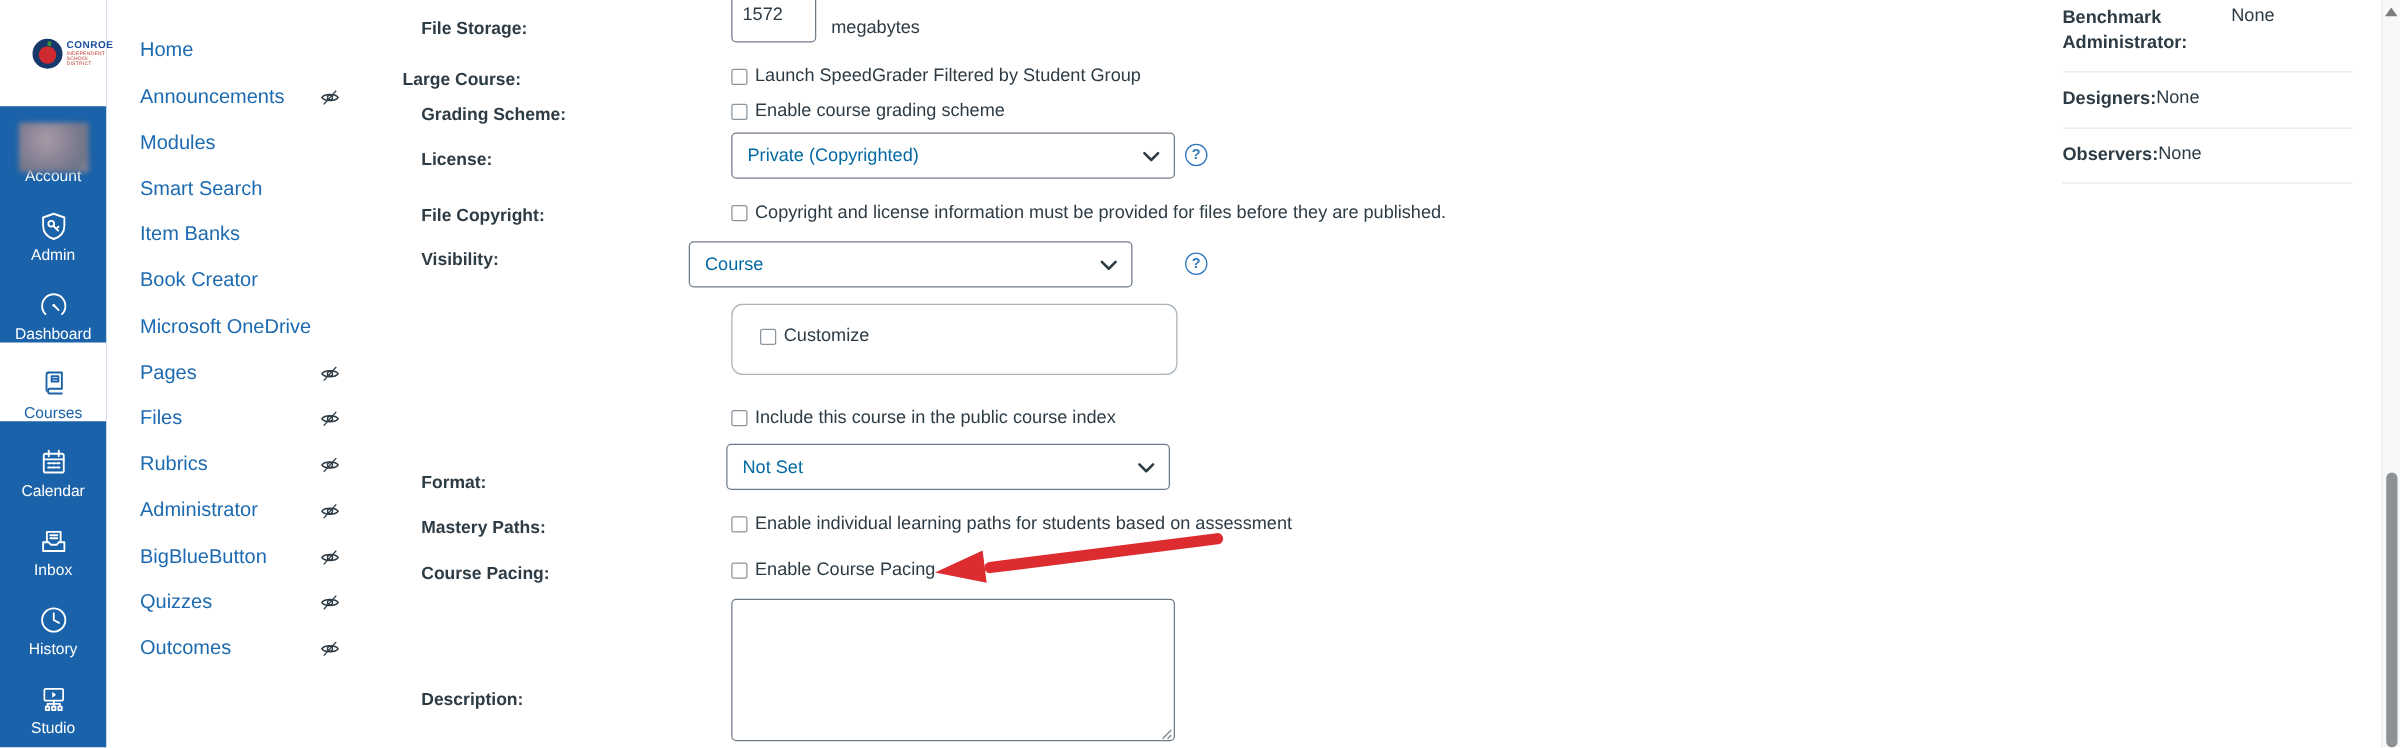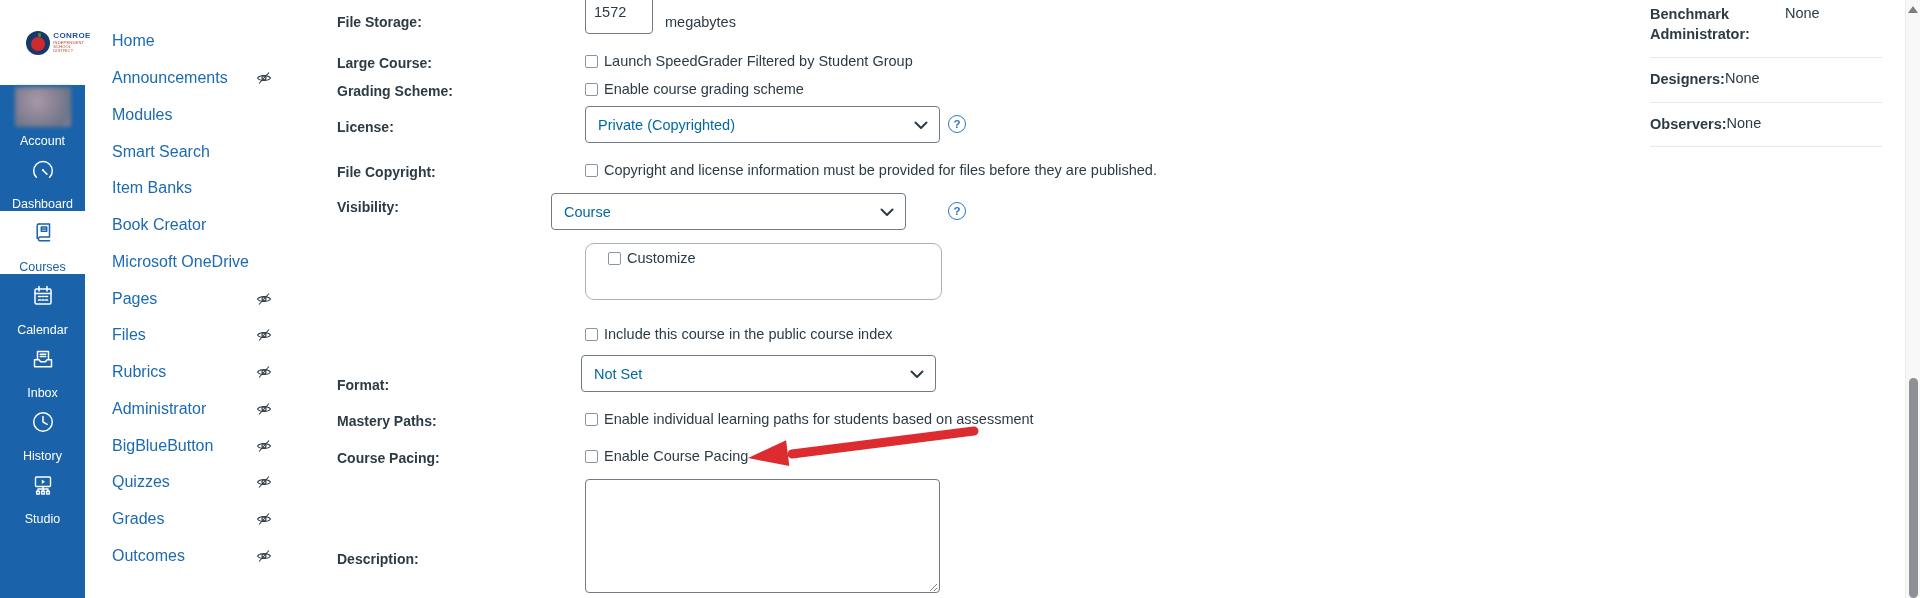--- a/index.html
+++ b/index.html
@@ -16,21 +16,21 @@
   #logo-box { position:absolute; left:0; top:0; width:85px; height:85px; background:#ffffff;
               display:flex; align-items:center; justify-content:center; }
   .logo-wrap { display:flex; align-items:center; gap:3px;padding-left:32px; }
   .logo-c { width:24px; height:24px; border-radius:50%; background:#16386b; position:relative; flex:0 0 auto; }
   .logo-c .apple { position:absolute; left:5px; top:6px; width:14px; height:14px; border-radius:50%; background:#cf2a30; }
   .logo-c .stem { position:absolute; left:12px; top:2px; width:3px; height:4px; background:#3a8a3d; border-radius:1px; }
   .logo-text-col { display:flex; flex-direction:column; line-height:1; }
   .logo-title { font-size:8px; font-weight:bold; color:#1d4f9e; letter-spacing:.4px; }
   .logo-sub { font-size:4px; color:#c0392b; margin-top:1px; letter-spacing:.2px; }
   .gn-items { position:absolute; left:0; top:85px; width:85px; }
-  .gn-item { height:63px; display:flex; flex-direction:column; align-items:center; justify-content:space-between;
+  .gn-item { height:63px; display:flex; flex-direction:column; align-items:center; justify-content:flex-end;
              padding-top:8px; color:#ffffff; cursor:pointer; }
   .gn-item .gn-icon { height:28px; display:flex; align-items:center; justify-content:center; }
   .gn-item .gn-label { font-size:12.5px; margin-top:2px; }
   .gn-item.active { background:#ffffff; color:#1a62a9; }
   .avatar { width:56px; height:40px; border-radius:2px;
             background: radial-gradient(circle at 40% 35%, #a99aa8 0%, #8b8496 40%, #6e7588 75%, #8a8294 100%);
             filter: blur(2px); }
   
   #course-nav { position:absolute; left:112px; top:23px; width:160px; list-style:none; }
   .cn-item { height:36.75px; display:flex; align-items:center; justify-content:space-between;
@@ -94,20 +94,30 @@
   </div>
   <div class="gn-items">
     <div class="gn-item">
       <span class="gn-icon">
           <span class="avatar"></span>
         </span>
       <span class="gn-label">Account</span>
     </div>
     <div class="gn-item">
       <span class="gn-icon">
+        <svg width="26" height="26" viewBox="0 0 26 26" fill="none" stroke="currentColor" stroke-width="1.5" stroke-linecap="round" stroke-linejoin="round">
+          <path d="M13 3 L21.5 6 V12.5 C21.5 17.8 17.8 21.6 13 23.2 C8.2 21.6 4.5 17.8 4.5 12.5 V6 Z"></path>
+          <circle cx="11" cy="11" r="2.3"></circle>
+          <path d="M12.8 12.8 L16.5 16.5 M15 15 L16.8 13.3"></path>
+        </svg>
+      </span>
+      <span class="gn-label">Admin</span>
+    </div>
+    <div class="gn-item">
+      <span class="gn-icon">
         <svg width="26" height="26" viewBox="0 0 26 26" fill="none" stroke="currentColor" stroke-width="1.5" stroke-linecap="round">
           <path d="M6.4 20.3 A9.3 9.3 0 1 1 19.6 20.3"></path>
           <path d="M13 13.2 L16.9 17.1"></path>
           <circle cx="13" cy="13.2" r="1.1" fill="currentColor" stroke="none"></circle>
         </svg>
       </span>
       <span class="gn-label">Dashboard</span>
     </div>
     <div class="gn-item active">
       <span class="gn-icon">
@@ -248,48 +258,38 @@
       <span>Quizzes</span>
       <span class="eye">
         <svg width="16" height="16" viewBox="0 0 16 16">
           <path d="M1.5 8 C3.8 4.8 12.2 4.8 14.5 8 C12.2 11.2 3.8 11.2 1.5 8 Z" fill="none" stroke="#2d3b45" stroke-width="1.1"></path>
           <circle cx="8" cy="8" r="2" fill="none" stroke="#2d3b45" stroke-width="1.1"></circle>
           <line x1="13" y1="2.5" x2="3" y2="13.5" stroke="#2d3b45" stroke-width="1.1"></line>
         </svg>
       </span>
     </li>
   <li class="cn-item">
-      <span>Grades</span>
-      <span class="eye">
-        <svg width="16" height="16" viewBox="0 0 16 16">
-          <path d="M1.5 8 C3.8 4.8 12.2 4.8 14.5 8 C12.2 11.2 3.8 11.2 1.5 8 Z" fill="none" stroke="#2d3b45" stroke-width="1.1"></path>
-          <circle cx="8" cy="8" r="2" fill="none" stroke="#2d3b45" stroke-width="1.1"></circle>
-          <line x1="13" y1="2.5" x2="3" y2="13.5" stroke="#2d3b45" stroke-width="1.1"></line>
-        </svg>
-      </span>
-    </li>
-  <li class="cn-item">
       <span>Outcomes</span>
       <span class="eye">
         <svg width="16" height="16" viewBox="0 0 16 16">
           <path d="M1.5 8 C3.8 4.8 12.2 4.8 14.5 8 C12.2 11.2 3.8 11.2 1.5 8 Z" fill="none" stroke="#2d3b45" stroke-width="1.1"></path>
           <circle cx="8" cy="8" r="2" fill="none" stroke="#2d3b45" stroke-width="1.1"></circle>
           <line x1="13" y1="2.5" x2="3" y2="13.5" stroke="#2d3b45" stroke-width="1.1"></line>
         </svg>
       </span>
     </li>
 </ul>
 
 <div id="settings-form">
 
   <span class="flabel" style="left:337px; top:14px;">File Storage:</span>
   <input id="file-storage-input" value="1572" style="">
   <span id="megabytes-label">megabytes</span>
 
-  <span class="flabel" style="left:337px; top:55px;">Large Course:</span>
+  <span class="flabel" style="left:322px; top:55px;">Large Course:</span>
   <div class="check-row" style="left:585px; top:53px;">
     <span class="cb"></span>
     <span class="cb-label">Launch SpeedGrader Filtered by Student Group</span>
   </div>
 
   <span class="flabel" style="left:337px; top:83px;">Grading Scheme:</span>
   <div class="check-row" style="left:585px; top:81px;">
     <span class="cb"></span>
     <span class="cb-label">Enable course grading scheme</span>
   </div>
@@ -316,21 +316,21 @@
     <span>Course</span>
     <span class="chev">
       <svg width="14" height="9" viewBox="0 0 14 9">
           <path d="M1.5 1.5 L7 7 L12.5 1.5" fill="none" stroke="#2d3b45" stroke-width="2" stroke-linecap="round" stroke-linejoin="round"></path>
         </svg>
     </span>
   </div>
   <span class="help" style="left:948px; top:202px;">?</span>
 
   <div id="customize-box">
-    <div class="check-row" style="left:22px; top:6px;">
+    <div class="check-row" style="left:22px; top:17px;">
       <span class="cb"></span>
       <span class="cb-label">Customize</span>
     </div>
   </div>
 
   <div class="check-row" style="left:585px; top:326px;">
     <span class="cb"></span>
     <span class="cb-label">Include this course in the public course index</span>
   </div>
 

